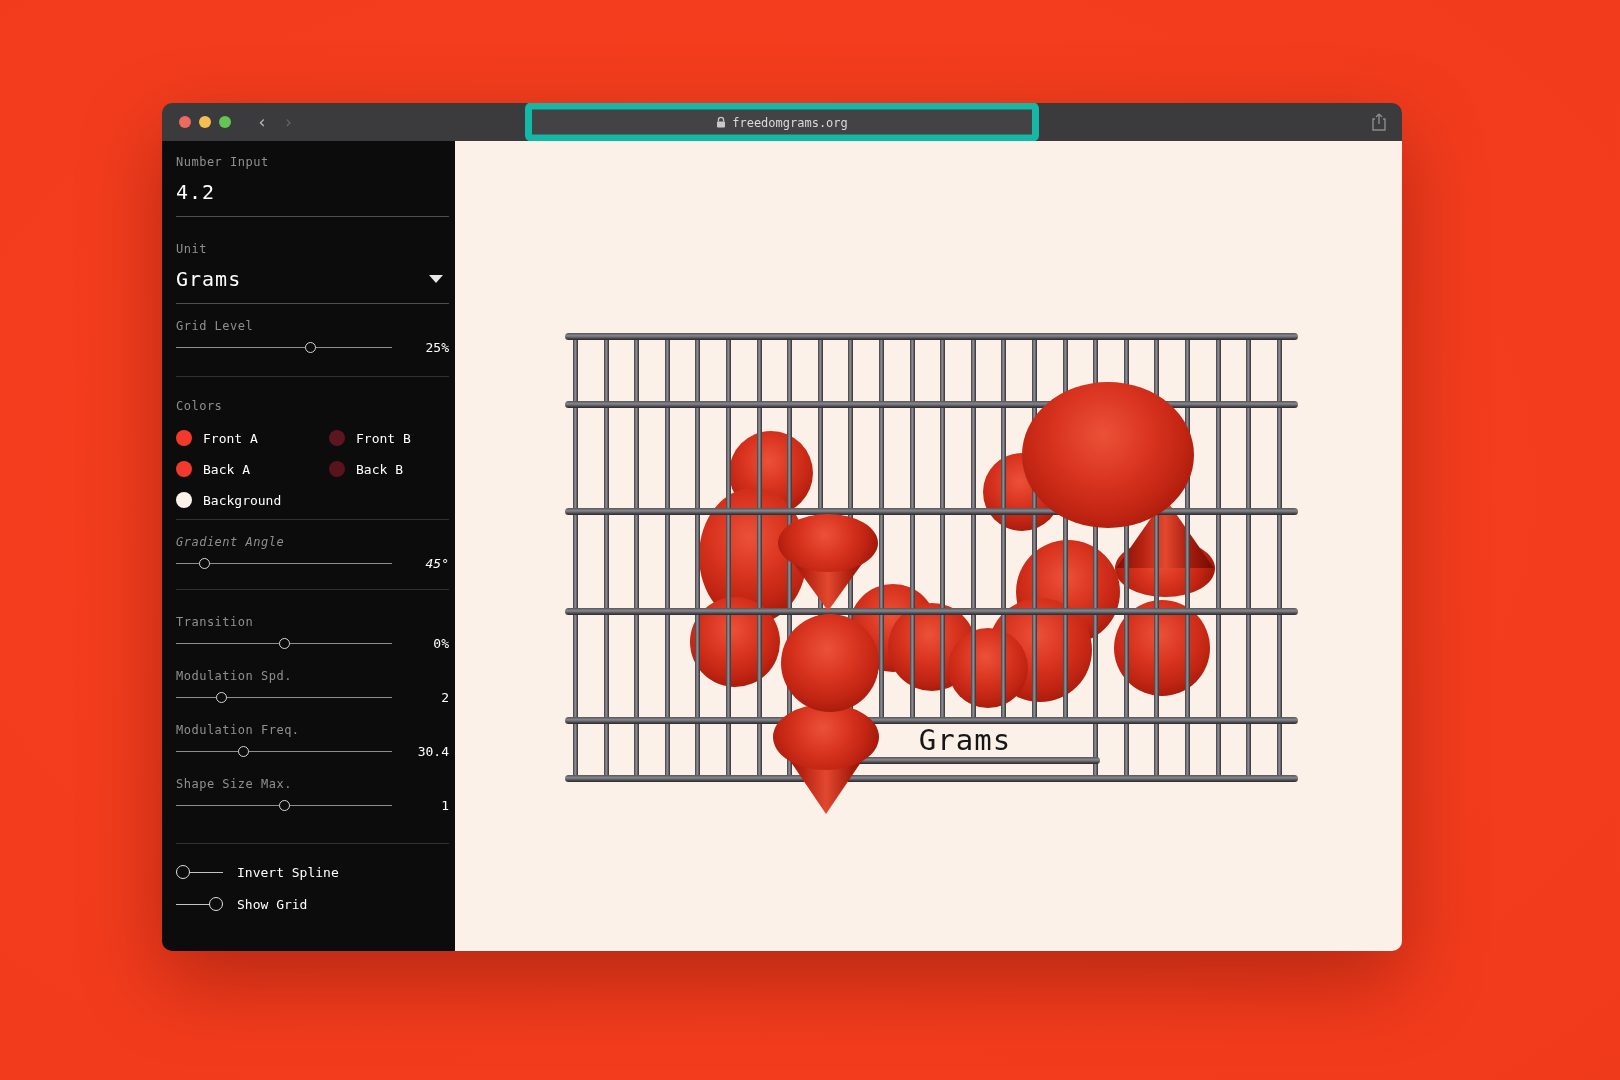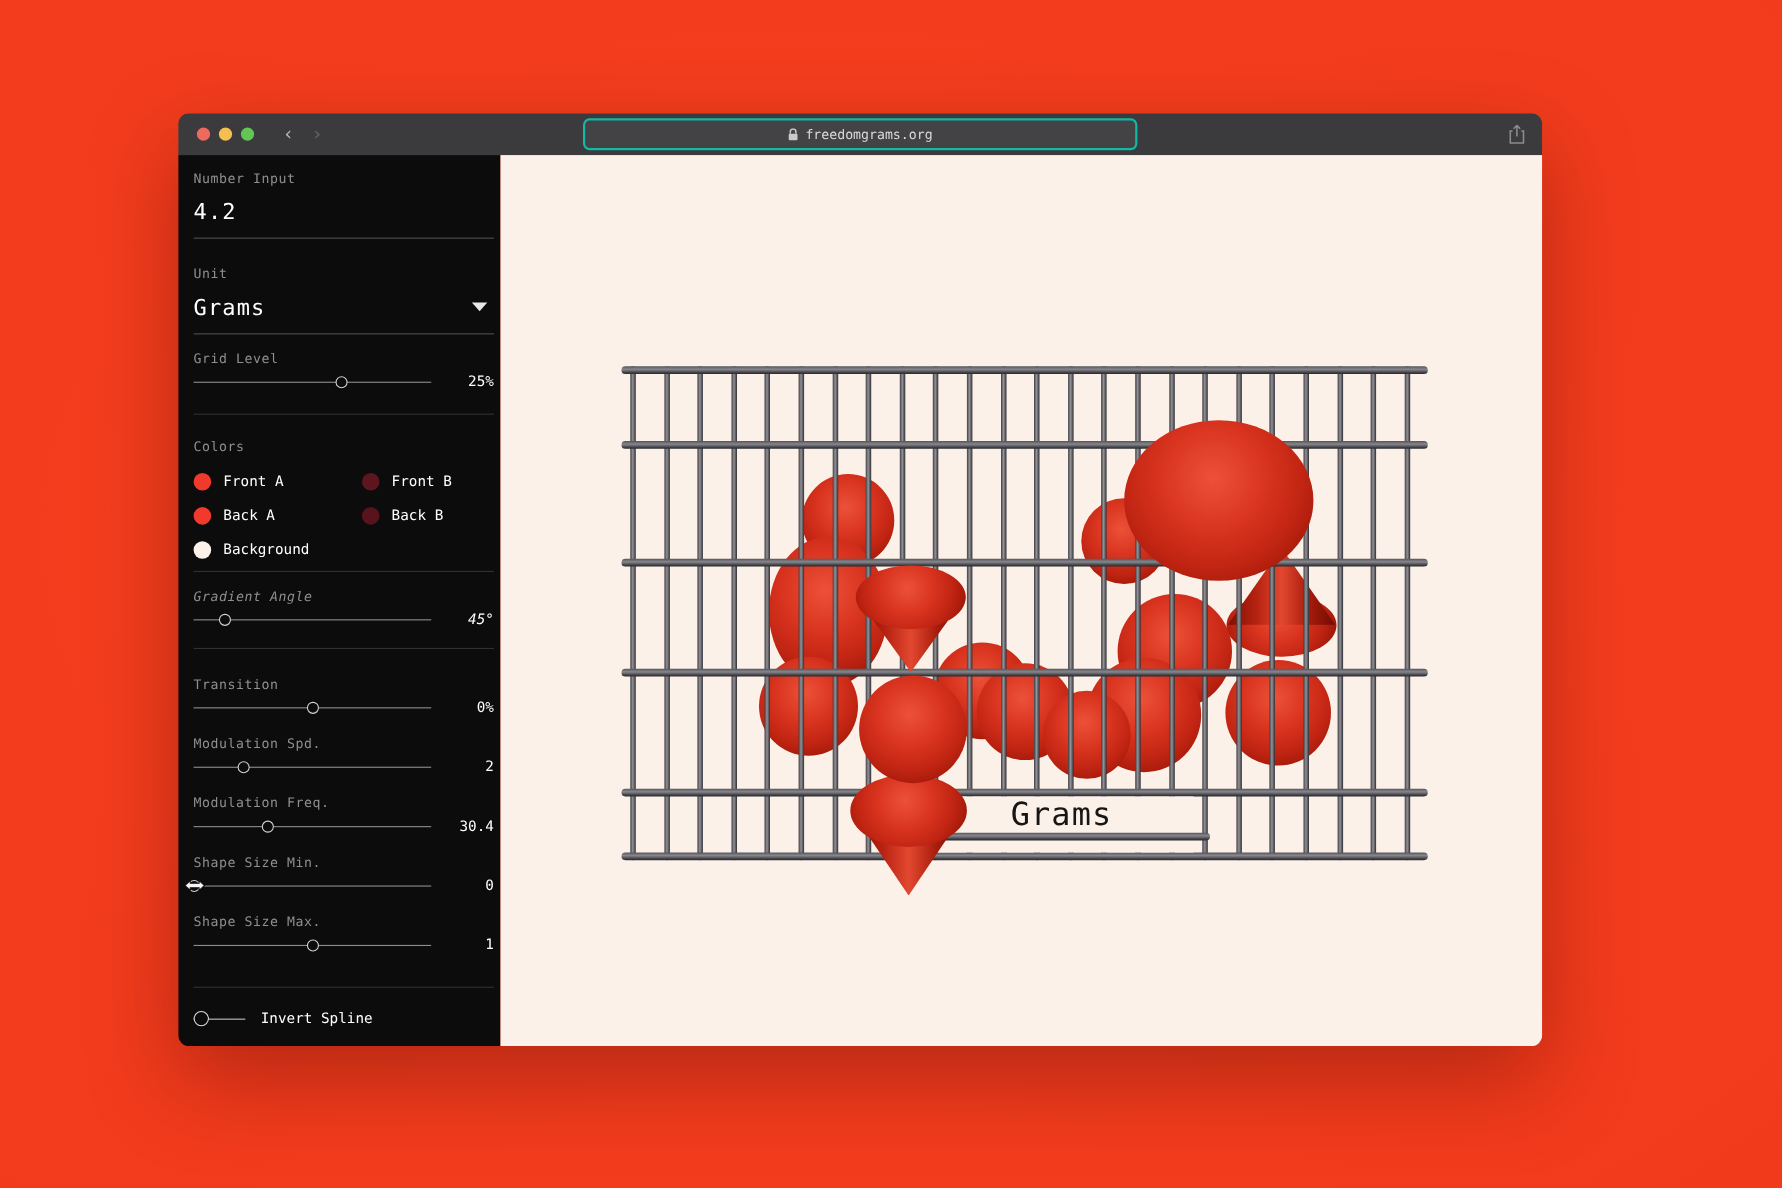--- a/index.html
+++ b/index.html
@@ -15,21 +15,21 @@
   
   .titlebar{height:38px;background:#3b3b3d;position:relative;display:flex;align-items:center;flex:none;}
   .lights{display:flex;gap:8px;margin-left:17px;}
   .light{width:12px;height:12px;border-radius:50%;}
   .navs{margin-left:26px;display:flex;gap:16px;align-items:center;}
   .nav{font-size:17px;line-height:1;user-select:none;}
   .nav-back{color:#b9b9b9;}
   .nav-fwd{color:#65656a;}
   .urlpill{
     position:absolute;left:50%;top:50%;transform:translate(-50%,-50%);
-    width:500px;height:25px;background:#434345;border:2px solid #14b8a6;border-radius:6px;
+    width:500px;height:25px;background:#434345;border:7px solid #14b8a6;border-radius:6px;
     display:flex;align-items:center;justify-content:center;gap:6px;color:#dadada;font-size:12px;
   }
   .share{position:absolute;right:15px;top:9px;opacity:.85;}
   
   .main{display:flex;height:810px;}
   .sidebar{
     width:293px;box-sizing:border-box;background:#0c0c0c;color:#fff;
     padding:13px 6px 0 14px;flex:none;position:relative;
   }
   .canvas{position:relative;flex:1;background:#fcf1e9;overflow:hidden;}
@@ -197,32 +197,20 @@
               <div class="sval">2</div>
             </div>
           </div>
           <div class="sgroup">
             <div class="lbl">Modulation Freq.</div>
             <div class="srow">
               <div class="strack">
                 <div class="sthumb" style="left: 31%;"></div>
               </div>
               <div class="sval">30.4</div>
-            </div>
-          </div>
-          <div class="sgroup">
-            <div class="lbl">Shape Size Min.</div>
-            <div class="srow">
-              <div class="strack">
-                <div class="sthumb" style="left: 0%;"></div>
-                <svg class="cursor-icon" width="20" height="14" viewBox="0 0 20 14" style="left: 0%;">
-                  <path d="M1 7 L6 2.5 V5 H14 V2.5 L19 7 L14 11.5 V9 H6 V11.5 Z" fill="#f5f5f5" stroke="#111" stroke-width="1"></path>
-                </svg>
-              </div>
-              <div class="sval">0</div>
             </div>
           </div>
           <div class="sgroup">
             <div class="lbl">Shape Size Max.</div>
             <div class="srow">
               <div class="strack">
                 <div class="sthumb" style="left: 50%;"></div>
               </div>
               <div class="sval">1</div>
             </div>

